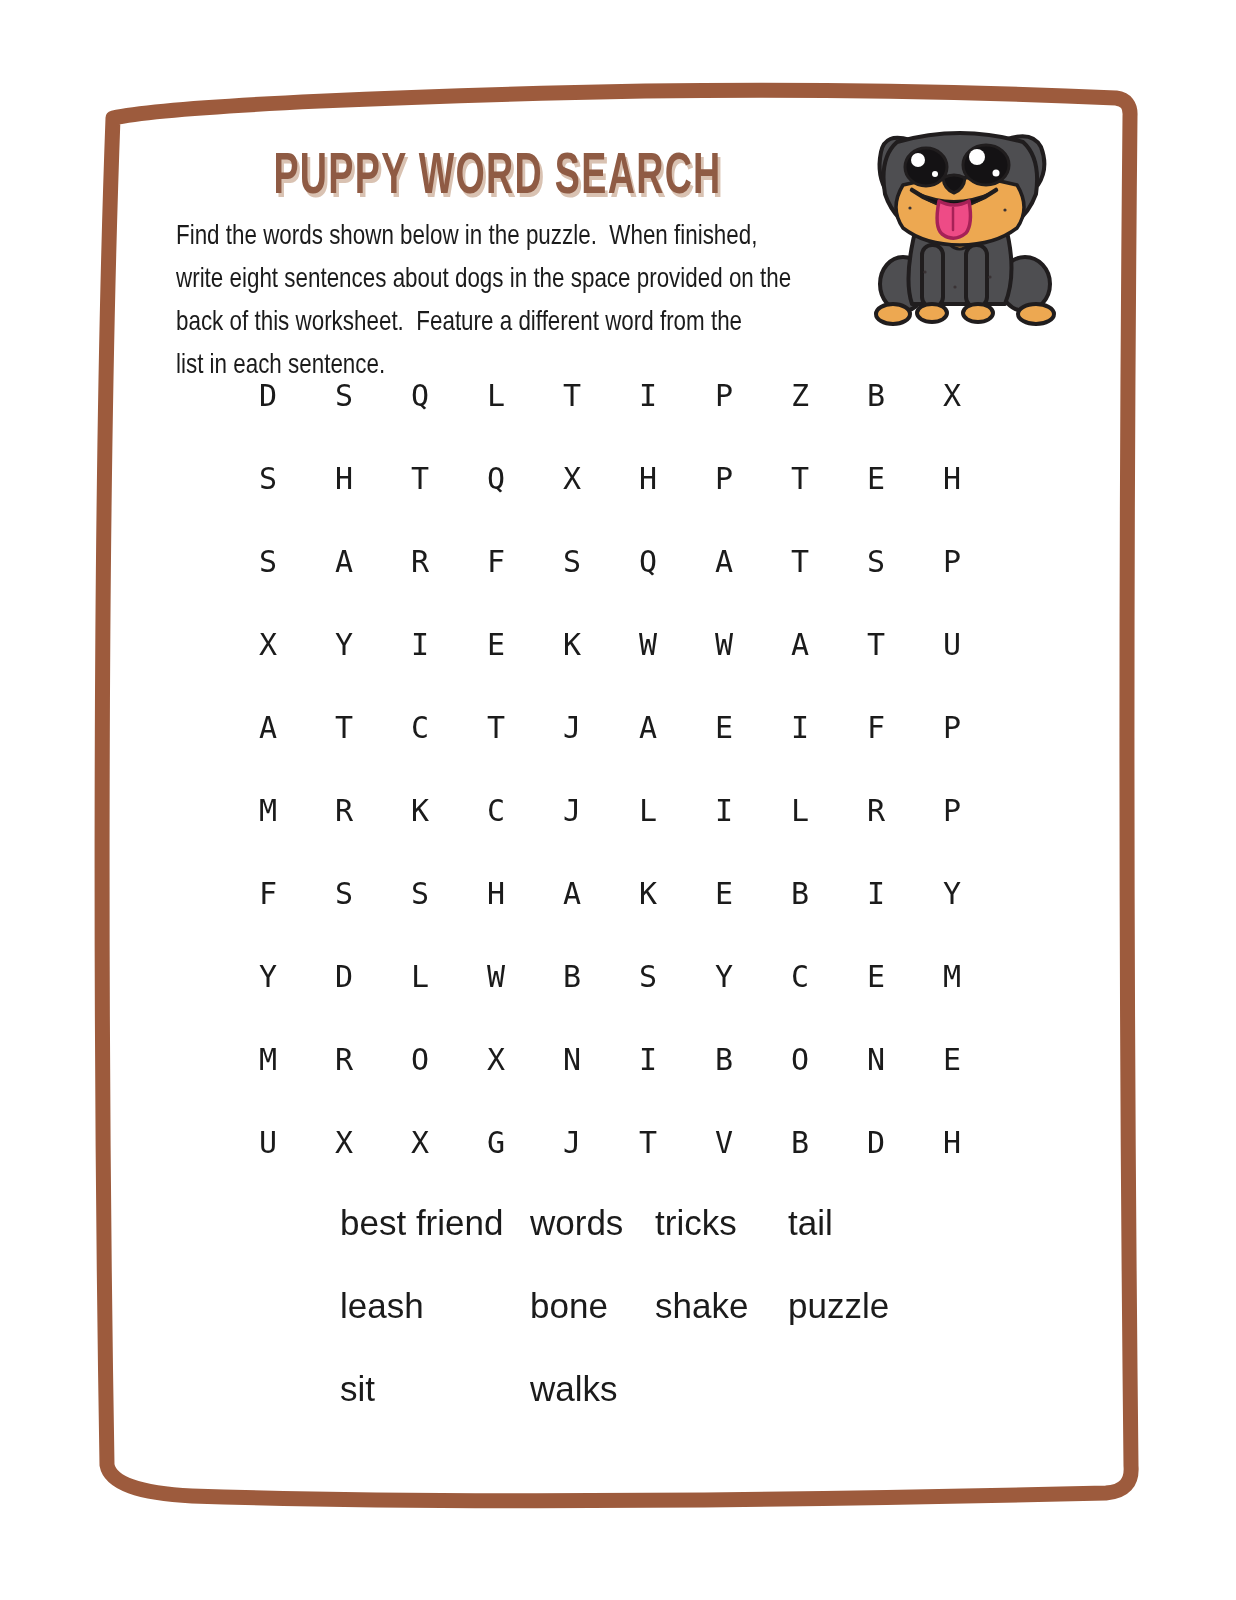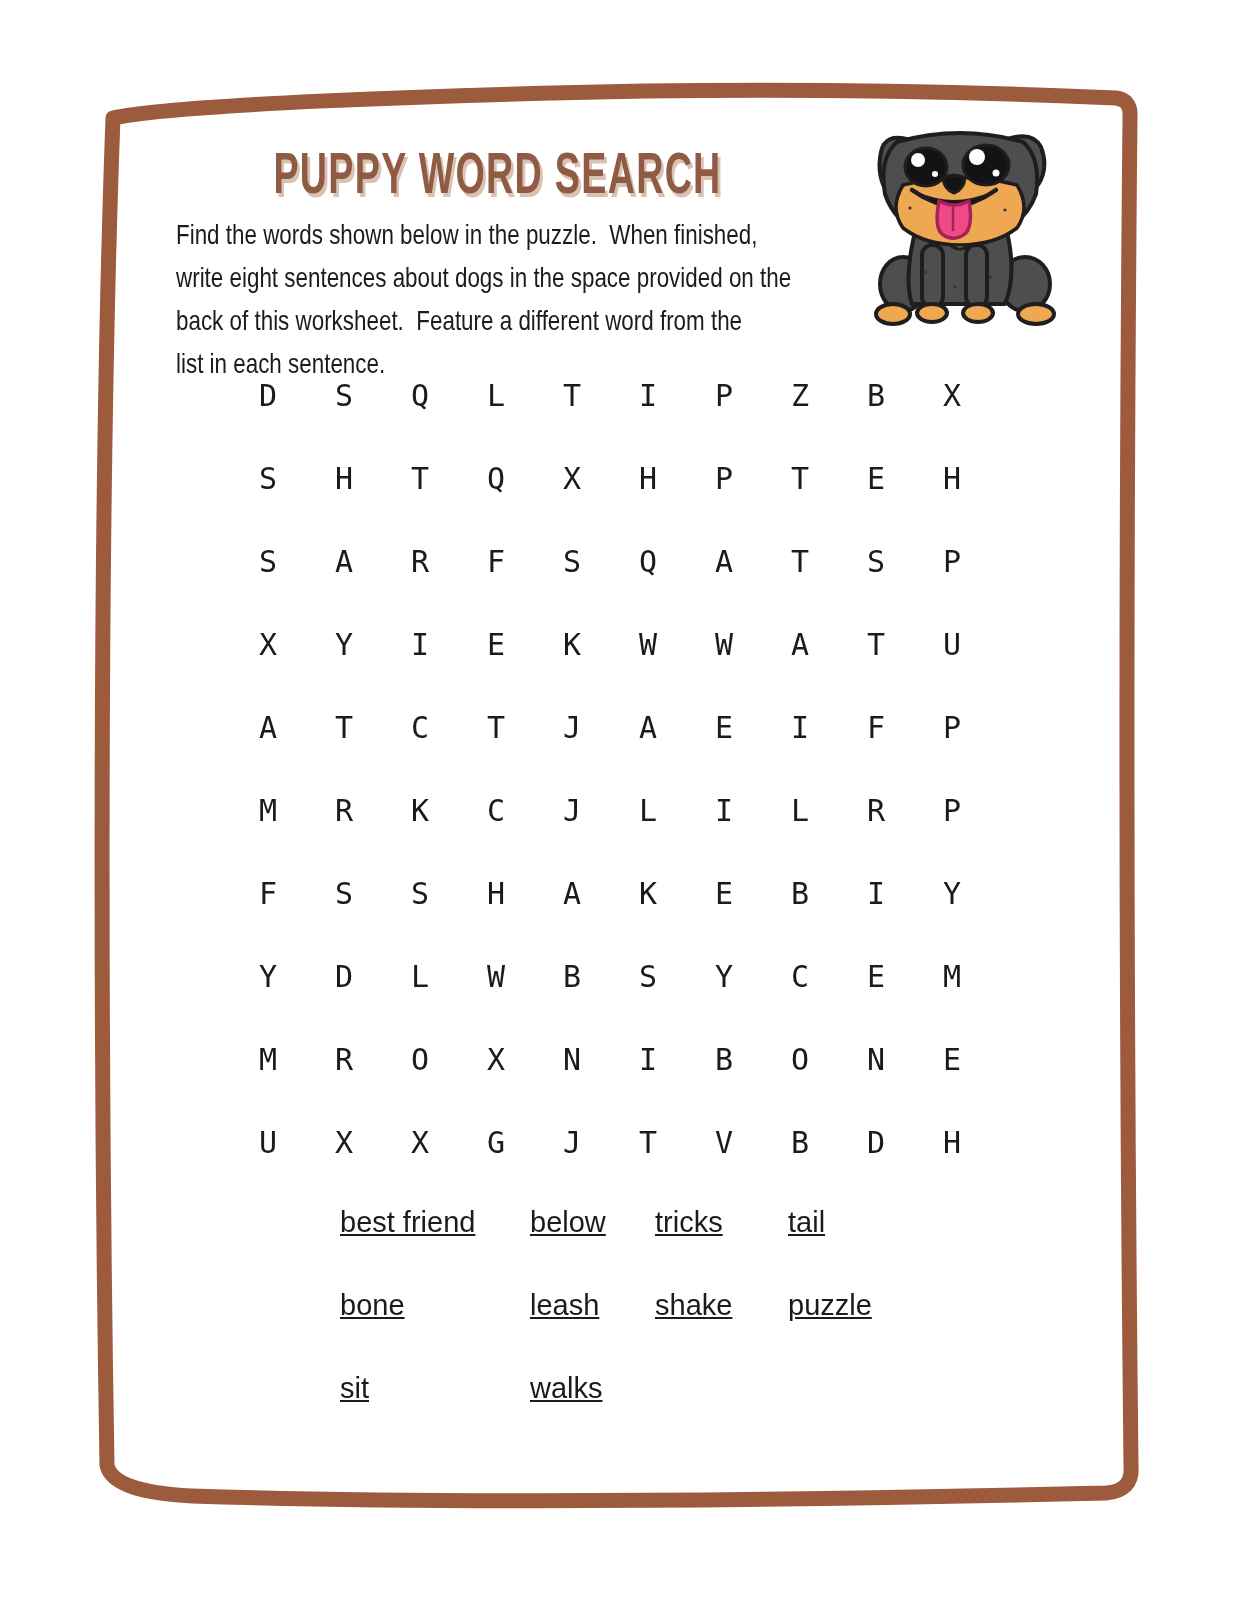--- a/index.html
+++ b/index.html
@@ -70,24 +70,23 @@
   .word-list {
     position: absolute;
     left: 340px; top: 1181px;
     display: grid;
     grid-template-columns: 190px 125px 133px auto;
     grid-auto-rows: 83px;
   }
   .word {
     display: flex;
     align-items: center;
-    font-size: 29px;
+    font-size: 35px;
     color: var(--ink-black, #1b1b1b);
     white-space: pre;
-    text-decoration: underline;
   }
 </style>
 </head>
 <body>
 
 <div class="page">
 
   <svg class="border-svg" viewBox="0 0 1236 1600" aria-hidden="true">
     <path d="M 113 118
              C 170 105, 430 95, 645 91
@@ -257,24 +256,24 @@
       <span class="grid-cell">J</span>
       <span class="grid-cell">T</span>
       <span class="grid-cell">V</span>
       <span class="grid-cell">B</span>
       <span class="grid-cell">D</span>
       <span class="grid-cell">H</span>
     </div>
 
   <div class="word-list">
       <span class="word">best friend</span>
-      <span class="word">below</span>
+      <span class="word">words</span>
       <span class="word">tricks</span>
       <span class="word">tail</span>
+      <span class="word">leash</span>
       <span class="word">bone</span>
-      <span class="word">leash</span>
       <span class="word">shake</span>
       <span class="word">puzzle</span>
       <span class="word">sit</span>
       <span class="word">walks</span>
     </div>
 
 </div>
 
 </body></html>

